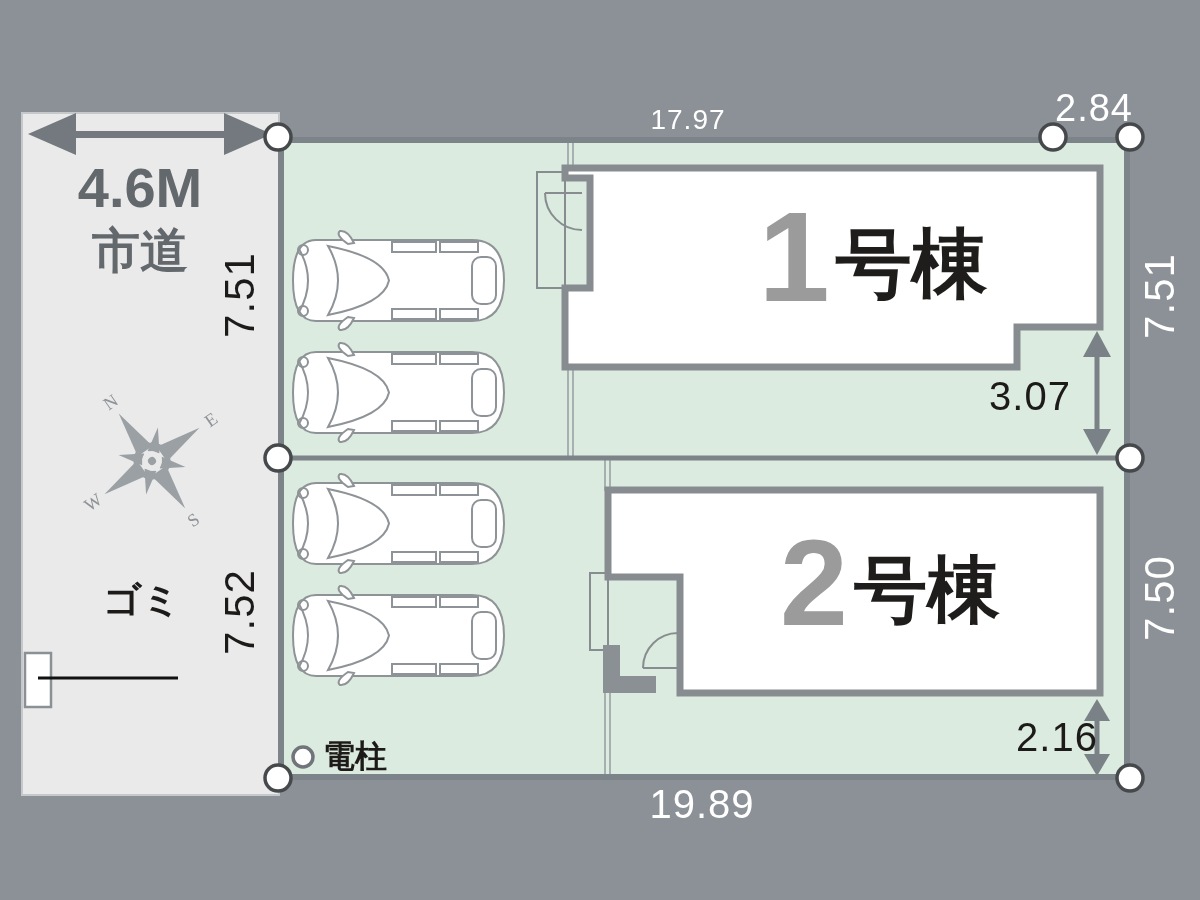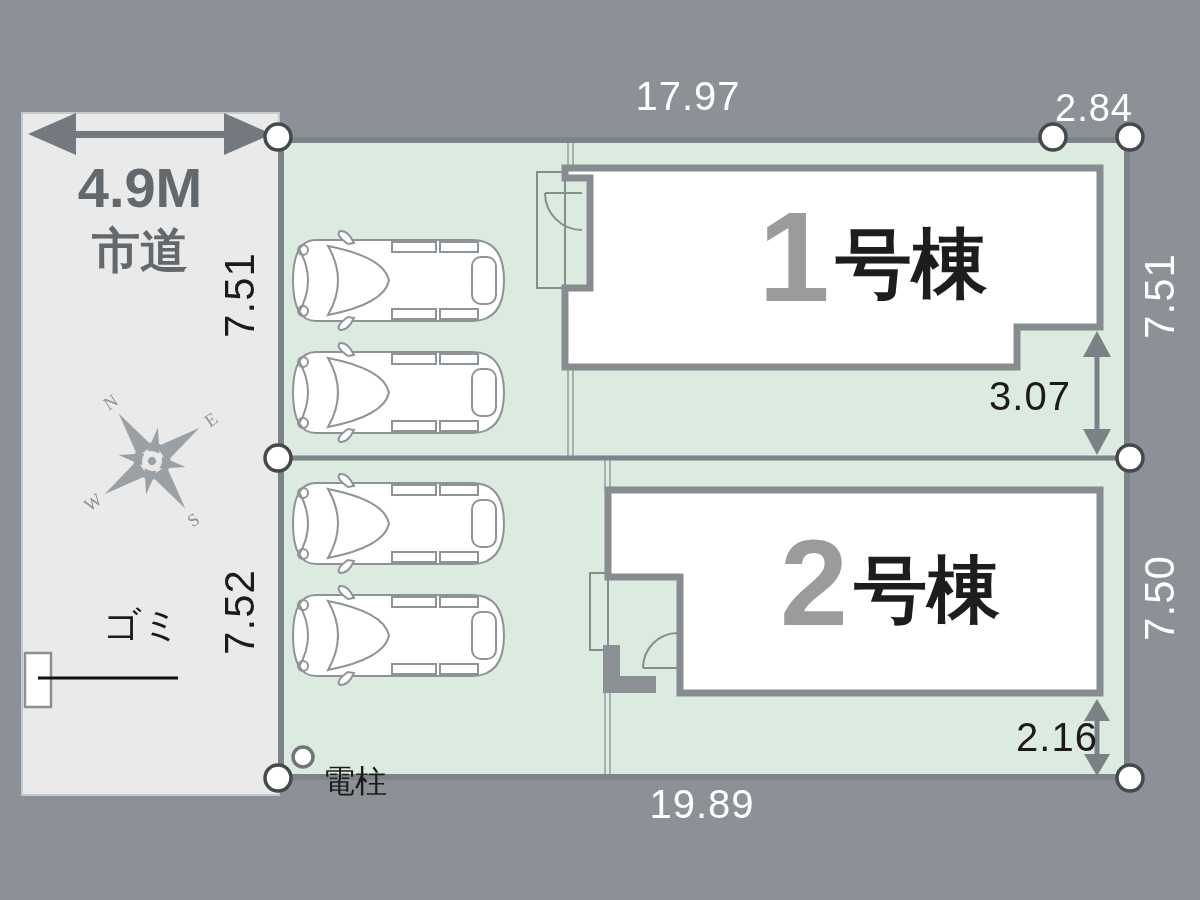--- a/index.html
+++ b/index.html
@@ -5,21 +5,21 @@
   html,body{margin:0;padding:0;background:#8b9196;}
   .canvas{position:relative;width:1200px;height:900px;background:#8b9196;overflow:hidden;
           font-family:"Liberation Sans",sans-serif;}
   .canvas svg{position:absolute;left:0;top:0;}
   .txt{position:absolute;white-space:nowrap;transform:translate(-50%,-50%);line-height:1;}
   .dim{font-size:40px;font-weight:500;letter-spacing:1px;}
   .dim.white{color:#ffffff;}
   .dim.black{color:#1d1b19;}
   .rotccw{transform:translate(-50%,-50%) rotate(-90deg);}
   .road-label{color:#63686c;font-weight:700;}
-  .jp{color:#1d1b19;font-weight:400;margin-top:25px;}
+  .jp{color:#1d1b19;font-weight:700;}
   .bldg-label{position:absolute;display:flex;align-items:center;justify-content:center;}
   .bldg-num{font-weight:700;color:#9b9b9b;line-height:1;}
   .bldg-suffix{font-weight:700;color:#1f1d1b;line-height:1;margin-left:6px;margin-top:14px;text-align:right;}
   .b1 .bldg-num{font-size:128px;}
   .b1 .bldg-suffix{font-size:76px;}
   .b2 .bldg-num{font-size:122px;}
   .b2 .bldg-suffix{font-size:73px;}
 </style>
 </head>
 <body>
@@ -137,24 +137,24 @@
     <circle cx="278" cy="137" r="13"></circle>
     <circle cx="1053" cy="137" r="13"></circle>
     <circle cx="1130" cy="137" r="13"></circle>
     <circle cx="278" cy="458" r="13"></circle>
     <circle cx="1130" cy="458" r="13"></circle>
     <circle cx="278" cy="778" r="13"></circle>
     <circle cx="1130" cy="778" r="13"></circle>
   </g>
 </svg>
 
-<div class="txt road-label" style="left:140px;top:188px;font-size:56px;">4.9M</div>
+<div class="txt road-label" style="left:140px;top:188px;font-size:56px;">4.6M</div>
 <div class="txt road-label" style="left:140px;top:251px;font-size:48px;">市道</div>
 
-<div class="txt dim white" style="left:688px;top:96px;font-size:40px;">17.97</div>
+<div class="txt dim white" style="left:688px;top:120px;font-size:28px;">17.97</div>
 <div class="txt dim white" style="left:1094px;top:108px;font-size:38px;">2.84</div>
 
 <div class="txt dim black rotccw" style="left:240px;top:295px;font-size:42px;">7.51</div>
 <div class="txt dim black rotccw" style="left:240px;top:612px;font-size:42px;">7.52</div>
 
 <div class="txt dim white rotccw" style="left:1160px;top:296px;font-size:42px;">7.51</div>
 <div class="txt dim white rotccw" style="left:1160px;top:598px;font-size:42px;">7.50</div>
 
 <div class="txt dim black" style="left:1030px;top:396px;font-size:40px;">3.07</div>
 <div class="txt dim black" style="left:1046px;top:737px;font-size:40px;margin-left:11px;">2.16</div>

